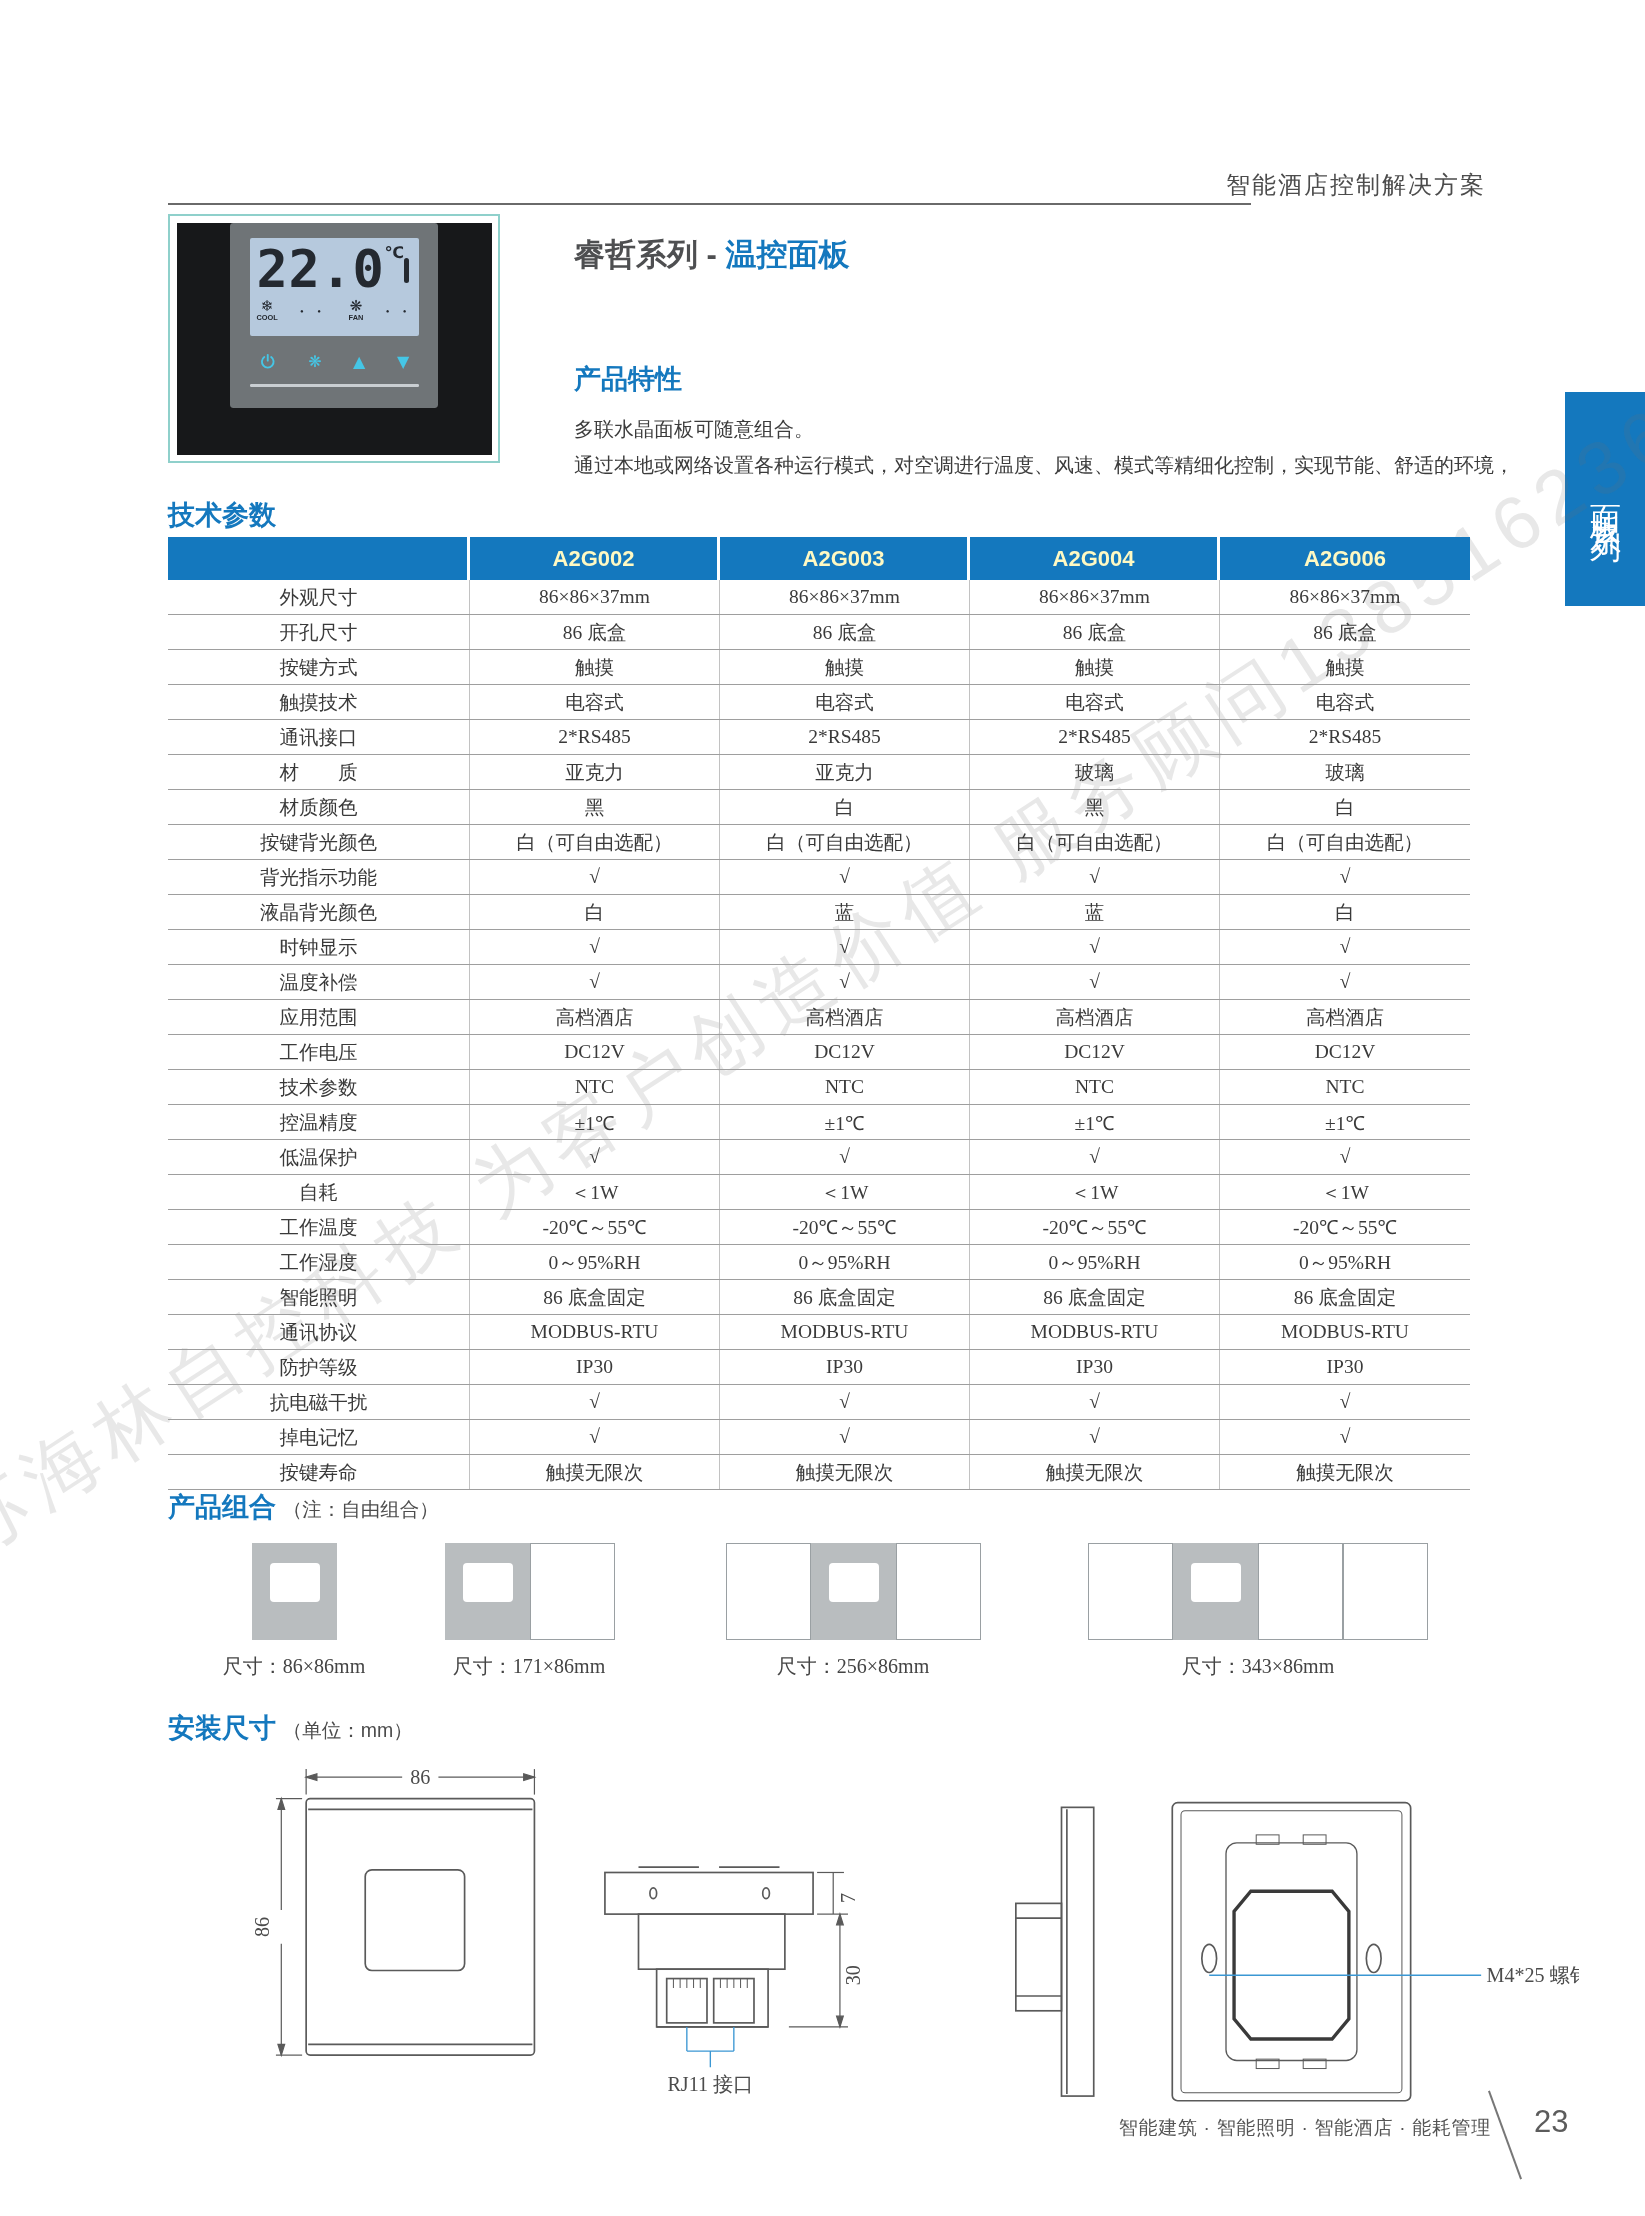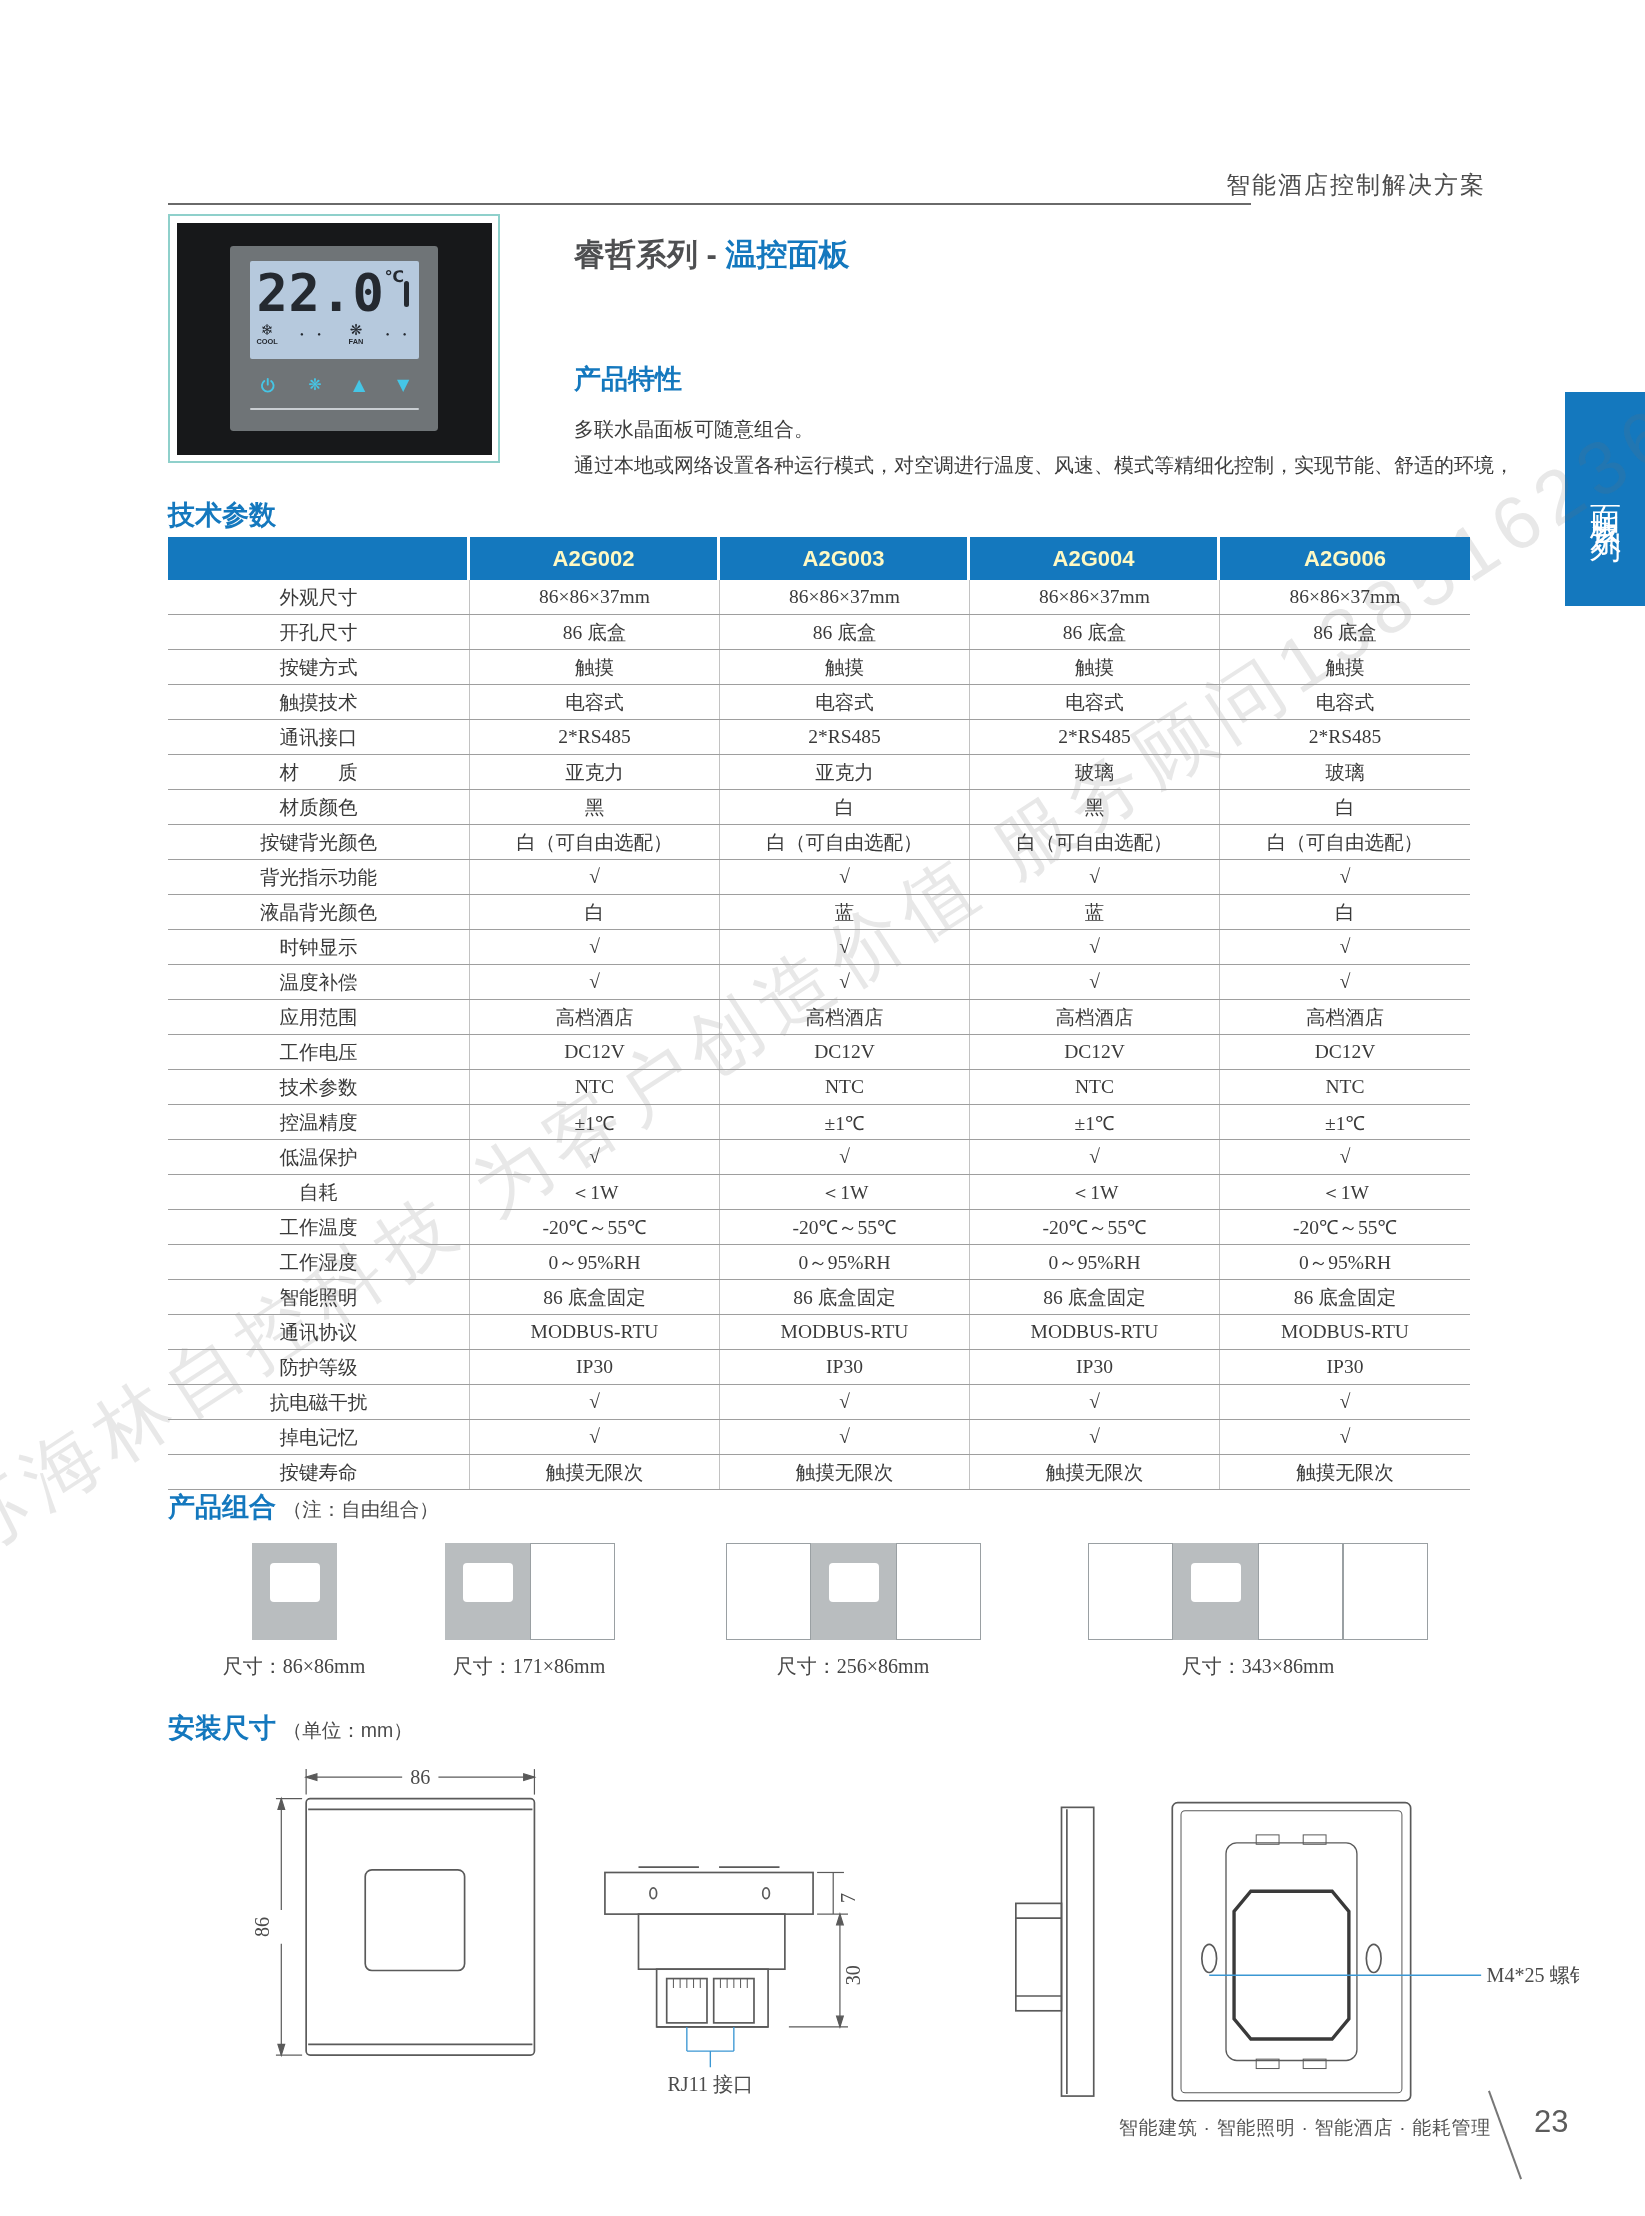--- a/index.html
+++ b/index.html
@@ -14,21 +14,21 @@
             display:flex;align-items:center;justify-content:center;}
   .side-tab-text{writing-mode:vertical-rl;font-family:"Liberation Sans",sans-serif;color:#fff;
             font-size:31px;letter-spacing:9.4px;}
   
   .watermark{position:absolute;left:50%;top:44%;transform:translate(-50%,-50%) rotate(-33deg);
             font-family:"Liberation Sans",sans-serif;font-size:75px;letter-spacing:9.4px;
             color:rgba(110,110,110,0.16);white-space:nowrap;pointer-events:none;z-index:5;}
   
   .photo{position:absolute;left:168px;top:214px;width:315px;height:232px;border:2px solid #8fd0cb;
          background:#fff;padding:6.7px;}
-  .panel-black{width:100%;height:100%;background:#17181a;display:flex;align-items:center;justify-content:center;}
+  .panel-black{width:100%;height:100%;background:#17181a;display:flex;justify-content:center;}
   .panel-gray{width:208px;height:185px;background:#6f7477;border-radius:3.4px;display:flex;flex-direction:column;
          align-items:center;}
   .lcd{width:169px;height:98px;margin-top:15px;background:#b6c9dd;border-radius:2px;padding:2.7px 6.7px;box-sizing:border-box;}
   .lcd-temp-row{display:flex;align-items:flex-start;}
   .lcd-temp{font-family:"DejaVu Sans Mono",monospace;font-weight:bold;font-size:52px;line-height:59px;
          color:#242930;letter-spacing:0.7px;}
   .lcd-unit{font-family:"DejaVu Sans",sans-serif;font-weight:bold;font-size:16px;color:#242930;margin-top:2.7px;}
   .lcd-thermo{width:5.4px;height:25.5px;background:#242930;border-radius:2.7px;margin:17.5px 2.7px 0 auto;}
   .lcd-status{display:flex;align-items:center;justify-content:space-between;margin-top:0px;color:#242930;}
   .lcd-stack{display:flex;flex-direction:column;align-items:center;line-height:1;}

